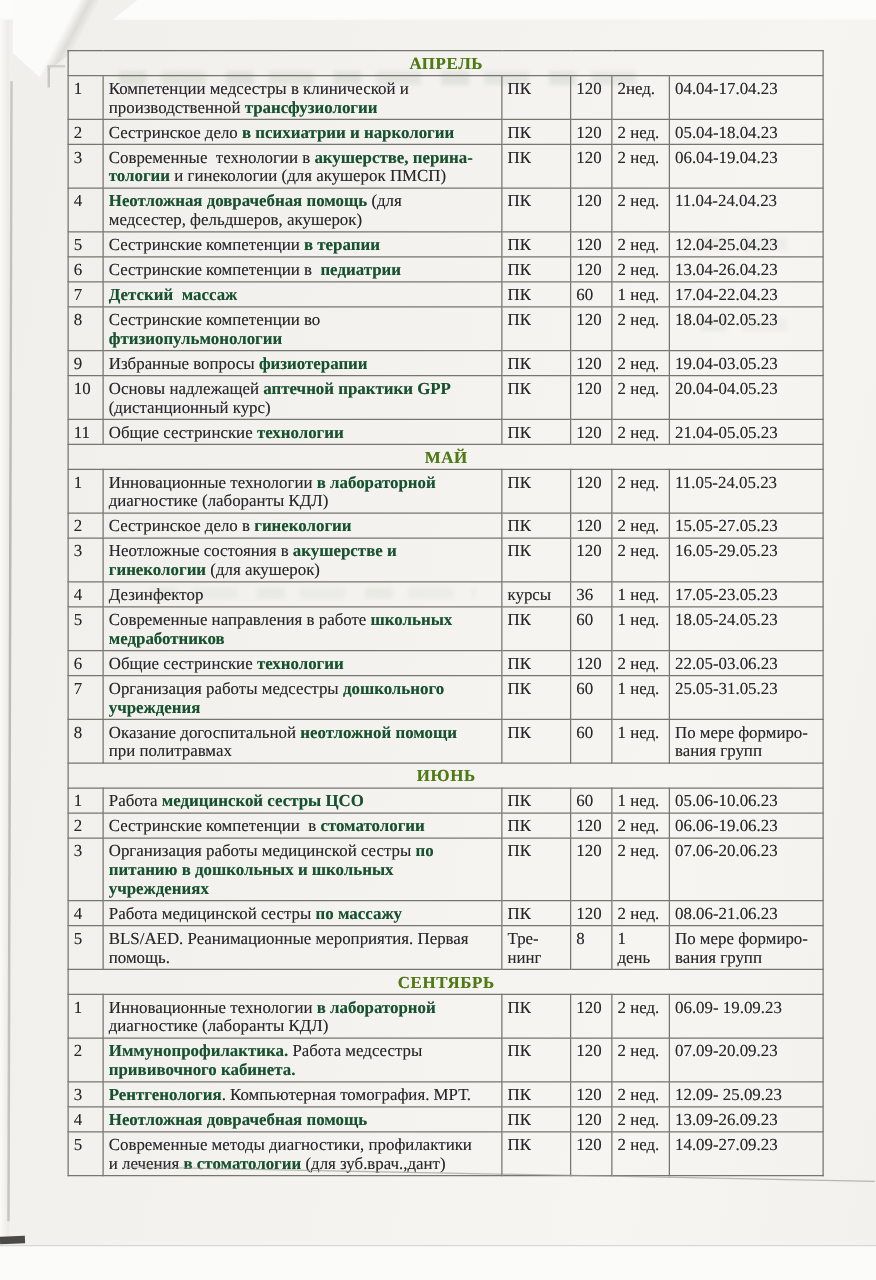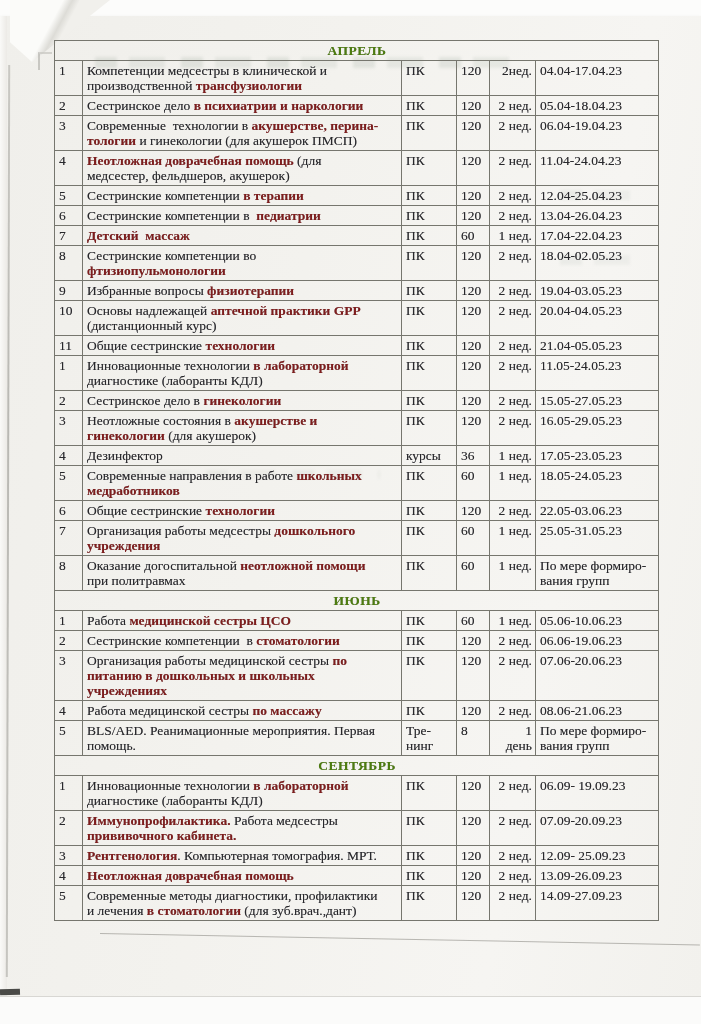--- a/index.html
+++ b/index.html
@@ -73,23 +73,23 @@
     text-shadow:0 0 .5px rgba(45,45,50,.45);
   }
   td.month{
     text-align:center;font-weight:bold;font-size:14.5px;
     padding:2px 0 3px 0;letter-spacing:.5px;color:#4d7c0f;
   }
   td.num{padding-left:7px;}
   td.name{padding-left:8px;padding-right:5px;border-radius:11px;}
   td.type{padding-left:6px;}
   td.hours{padding-left:7px;}
-  td.dur{padding-left:4px;text-align:right;}
+  td.dur{padding-left:4px;}
   td.dates{padding-left:6px;}
-  td .b{font-weight:bold;color:#7f1d1d;}
+  td .b{font-weight:bold;color:#14532d;}
 </style>
 </head>
 <body>
 
 <div class="sheet"></div>
 <div class="edge-soft"></div>
 <div class="edge-line"></div>
 <div class="fold"></div>
 <div class="bracket-artifact"></div>
 <div class="ghost ghost1"></div>
@@ -197,20 +197,23 @@
       </tr>
       <tr>
         <td class="num">11</td>
         <td class="name"><span>Общие сестринские </span><span class="b">технологии</span></td>
         <td class="type">ПК</td>
         <td class="hours">120</td>
         <td class="dur">2 нед.</td>
         <td class="dates">21.04-05.05.23</td>
       </tr>
       <tr>
+        <td class="month" colspan="6">МАЙ</td>
+      </tr>
+      <tr>
         <td class="num">1</td>
         <td class="name"><span>Инновационные технологии </span><span class="b">в лабораторной</span><span>
 диагностике (лаборанты КДЛ)</span></td>
         <td class="type">ПК</td>
         <td class="hours">120</td>
         <td class="dur">2 нед.</td>
         <td class="dates">11.05-24.05.23</td>
       </tr>
       <tr>
         <td class="num">2</td>

